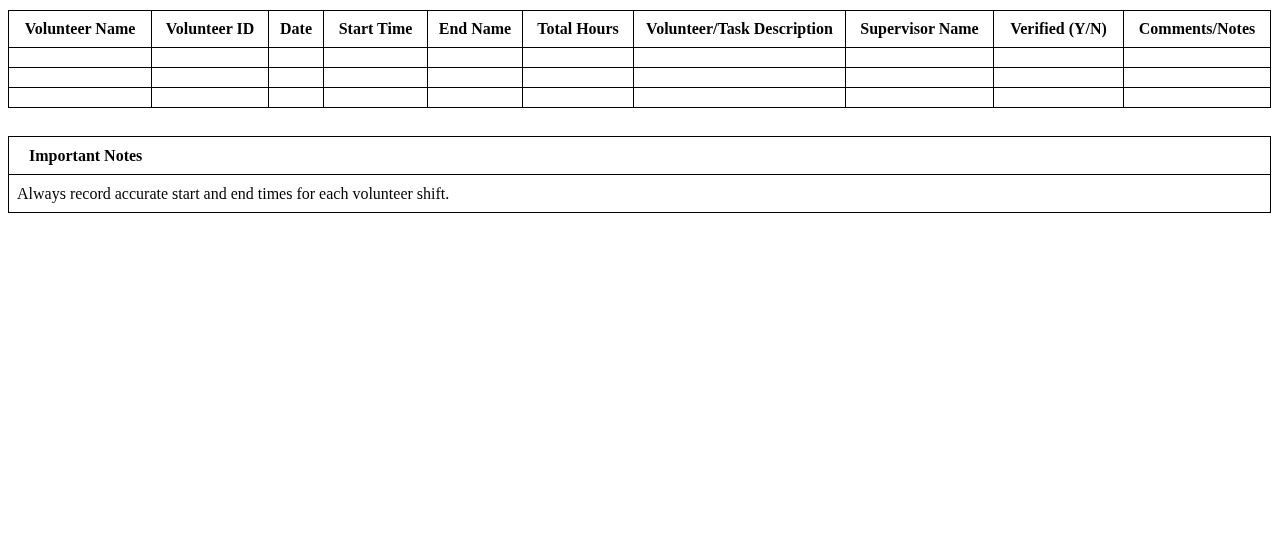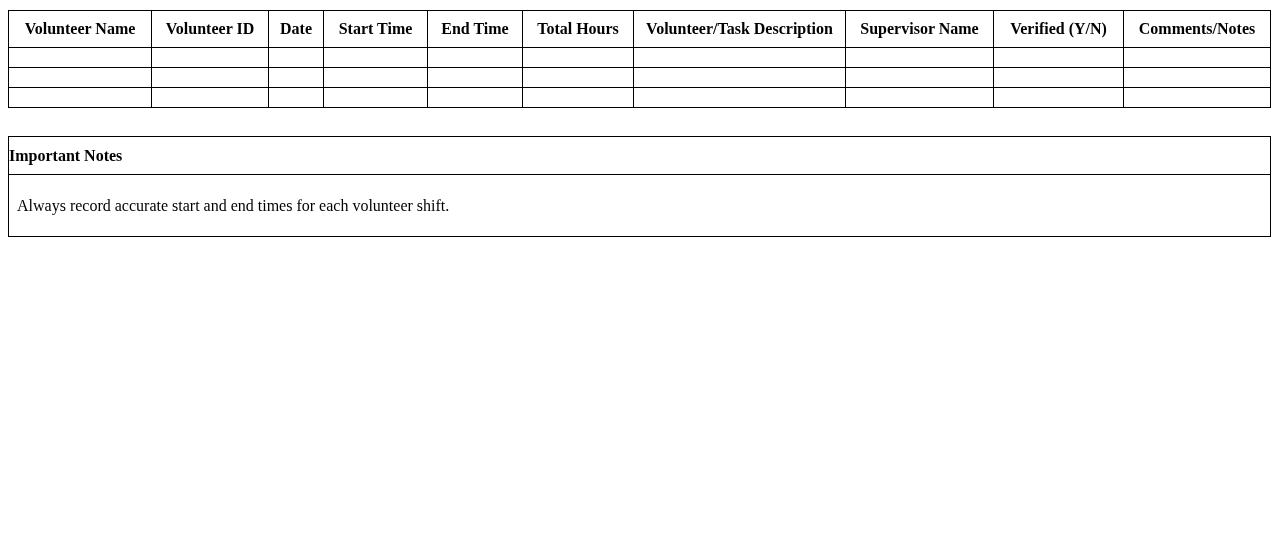--- a/index.html
+++ b/index.html
@@ -52,29 +52,29 @@
     position: absolute;
     left: 8px;
     top: 136px;
     width: 1262px;
   }
   .notes-table th {
     height: 37px;
     font-size: 16px;
     font-weight: bold;
     text-align: left;
-    padding: 0 0;
+    padding: 0 20px;
     vertical-align: middle;
   }
   .notes-table td {
     height: 37px;
     font-size: 16px;
     font-weight: normal;
     text-align: left;
-    padding: 12px 8px;
+    padding: 0 8px;
     vertical-align: middle;
   }
 </style>
 </head>
 <body>
 
 <div class="page">
 
   <table class="log-table">
     <colgroup>
@@ -88,21 +88,21 @@
       <col style="width:148px">
       <col style="width:130px">
       <col style="width:147px">
     </colgroup>
     <thead>
       <tr>
         <th>Volunteer Name</th>
         <th>Volunteer ID</th>
         <th>Date</th>
         <th>Start Time</th>
-        <th>End Time</th>
+        <th>End Name</th>
         <th>Total Hours</th>
         <th>Volunteer/Task Description</th>
         <th>Supervisor Name</th>
         <th>Verified (Y/N)</th>
         <th>Comments/Notes</th>
       </tr>
     </thead>
     <tbody>
       <tr>
         <td></td>

